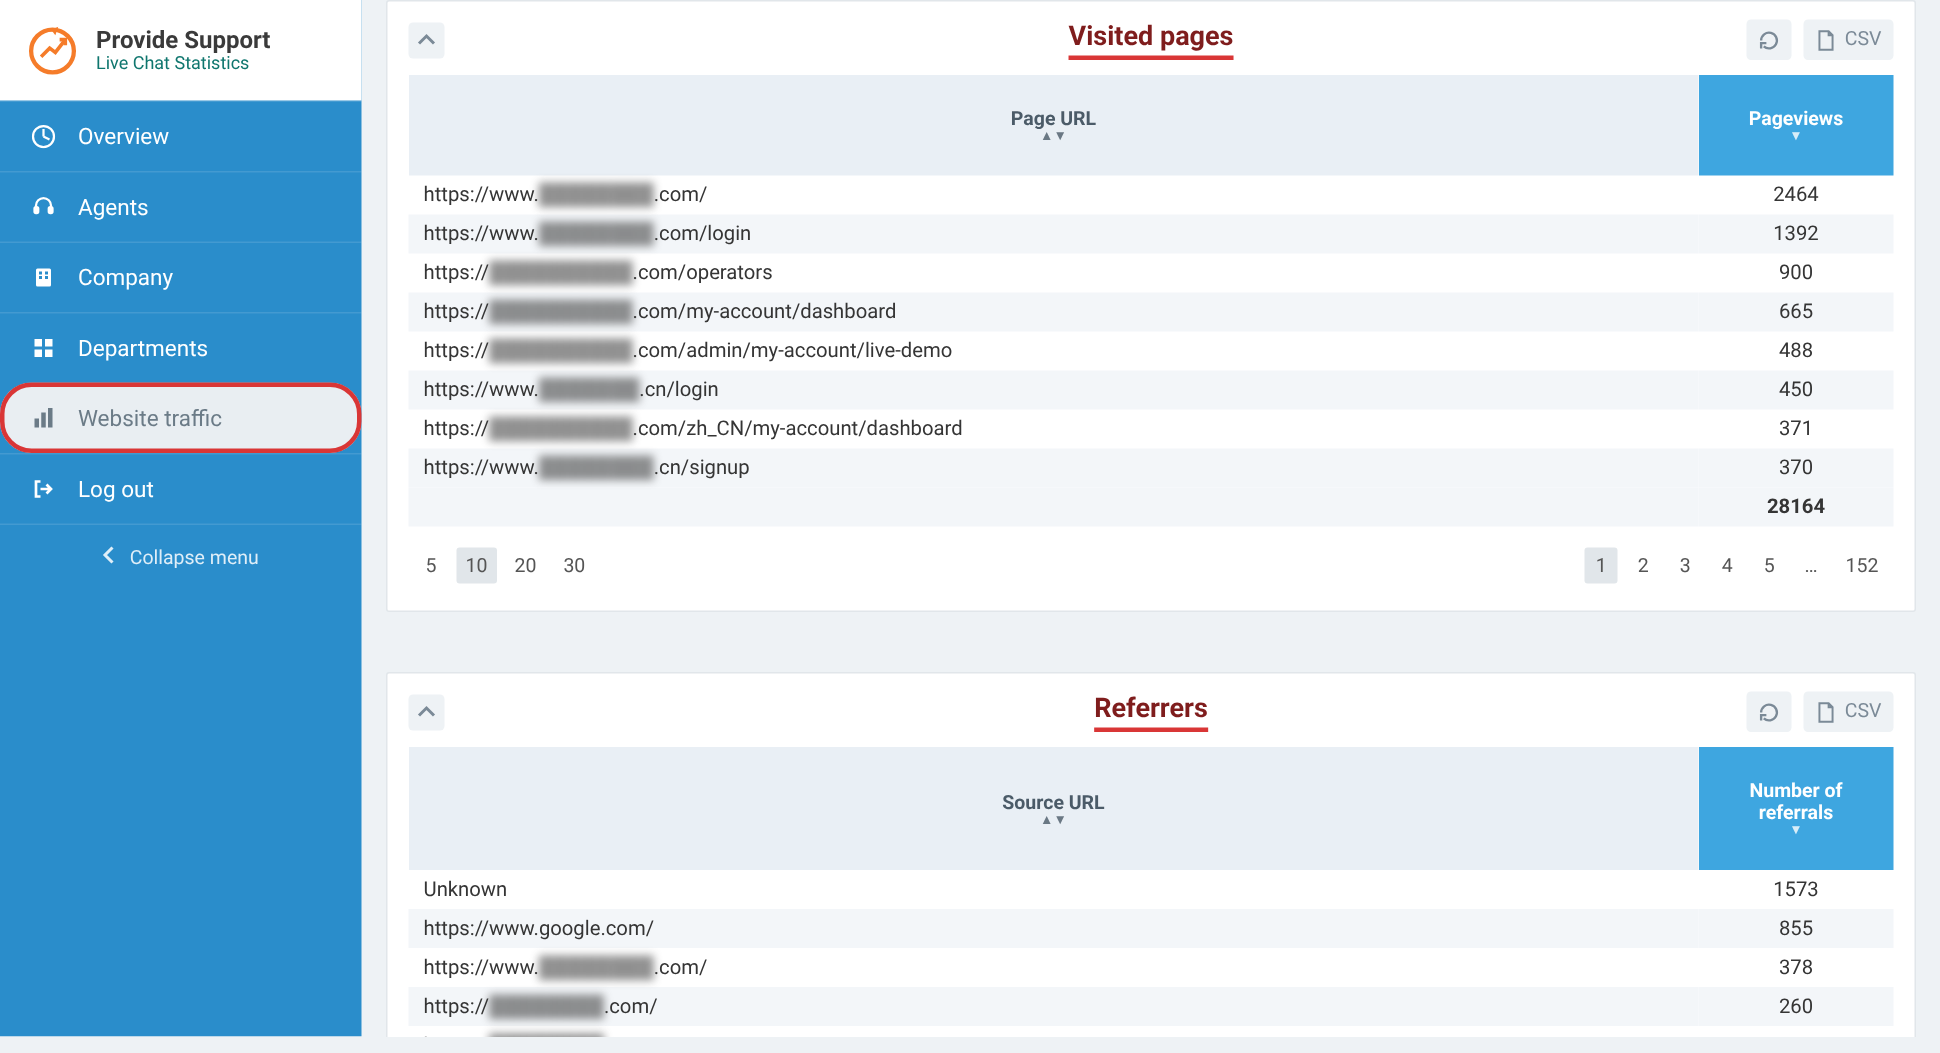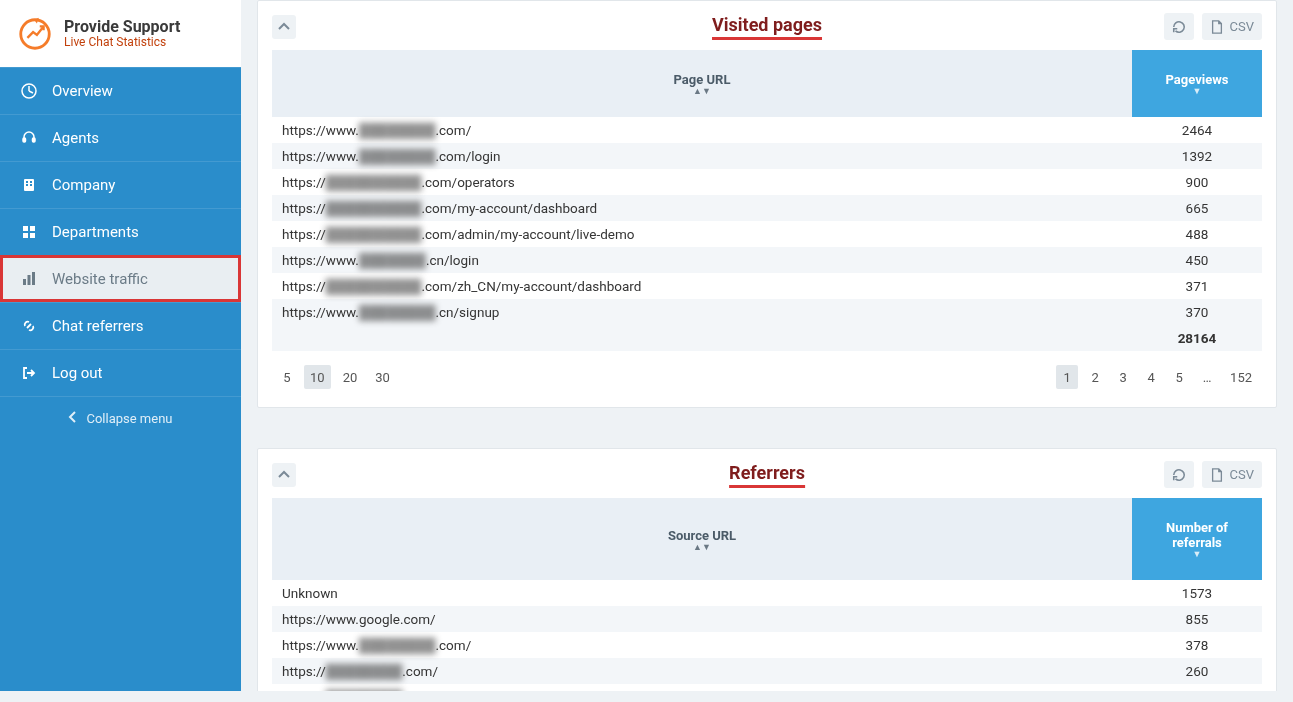--- a/index.html
+++ b/index.html
@@ -3,26 +3,26 @@
 <meta charset="utf-8">
 <style>
 * { margin: 0; padding: 0; box-sizing: border-box; }
 body { font-family: -apple-system, BlinkMacSystemFont, "Segoe UI", Roboto, Arial, sans-serif; background: #eef2f5; font-size: 14px; color: #333; }
 .app { display: flex; width: 1293px; height: 691px; overflow: hidden; justify-content: center; }
 .sidebar { width: 241px; background: #2a8dcb; display: flex; flex-direction: column; flex-shrink: 0; }
 .logo-area { background: #fff; padding: 14px 16px; display: flex; align-items: center; gap: 10px; height: 67px; }
 .logo-icon { width: 38px; height: 38px; position: relative; }
 .logo-text { display: flex; flex-direction: column; line-height: 1.1; }
 .logo-title { font-weight: 700; color: #3a3a3a; font-size: 16px; }
-.logo-sub { color: #c2410c; font-size: 12px; }
+.logo-sub { color: #0f766e; font-size: 12px; }
 .nav { display: flex; flex-direction: column; }
 .nav-item { display: flex; align-items: center; gap: 14px; padding: 14px 20px; color: #fff; font-size: 15px; border-top: 1px solid rgba(255,255,255,0.12); cursor: pointer; }
 .nav-item.active { background: #e9eef2; color: #6b7b87; }
 .nav-item .icon { width: 18px; height: 18px; display: flex; align-items: center; justify-content: center; flex-shrink: 0; }
-.nav-item.highlighted { outline: 3px solid #d93636; outline-offset: -3px; }
+.nav-item.highlighted { outline: 3px solid #d93636; outline-offset: -3px; border-radius: 21px; }
 .collapse { display: flex; align-items: center; justify-content: center; gap: 8px; padding: 14px; color: #dfeef8; font-size: 13px; border-top: 1px solid rgba(255,255,255,0.12); cursor: pointer; }
 .main { flex: 1; padding: 0 16px 16px 16px; overflow-y: auto; background: #eef2f5; }
 .panel { background: #fff; border: 1px solid #e1e6ea; border-radius: 2px; margin-top: 0; padding: 12px 14px 18px; }
 .panel + .panel-gap { height: 40px; }
 .panel-head { display: flex; align-items: center; justify-content: space-between; position: relative; margin-bottom: 10px; }
 .collapse-btn { width: 24px; height: 24px; background: #eef2f5; border-radius: 3px; display: flex; align-items: center; justify-content: center; cursor: pointer; color: #7b8a97; }
 .panel-title-wrap { position: absolute; left: 50%; transform: translateX(-50%); text-align: center; }
 .panel-title { font-size: 18px; font-weight: 700; color: #7f1d1d; padding-bottom: 2px; border-bottom: 3px solid #d93636; display: inline-block; }
 .panel-actions { display: flex; gap: 8px; padding-left: 20px; }
 .icon-btn { background: #eef2f5; border-radius: 3px; padding: 6px 8px; display: flex; align-items: center; gap: 6px; cursor: pointer; color: #7b8a97; font-size: 13px; }
@@ -109,28 +109,20 @@
               <rect x="2" y="8" width="3" height="6"></rect>
               <rect x="6.5" y="4" width="3" height="10"></rect>
               <rect x="11" y="1" width="3" height="13"></rect>
             </svg>
           </span>
         <span>Website traffic</span>
       </div>
       <div class="nav-item">
         <span class="icon">
             <svg width="16" height="16" viewBox="0 0 16 16" fill="none" stroke="currentColor" stroke-width="1.8">
-              <path d="M6 10 L10 6 M4 8 a3 3 0 0 1 4-4 M12 8 a3 3 0 0 1 -4 4"></path>
-            </svg>
-          </span>
-        <span>Chat referrers</span>
-      </div>
-      <div class="nav-item">
-        <span class="icon">
-            <svg width="16" height="16" viewBox="0 0 16 16" fill="none" stroke="currentColor" stroke-width="1.8">
               <path d="M6 3 H3 V13 H6 M6 8 H13 M10 5 L13 8 L10 11"></path>
             </svg>
           </span>
         <span>Log out</span>
       </div>
     </nav>
     <div class="collapse">
       <span><svg width="10" height="12" viewBox="0 0 8 12" fill="none" stroke="currentColor" stroke-width="2">
             <path d="M6 1 L1 6 L6 11"></path>
           </svg></span>

